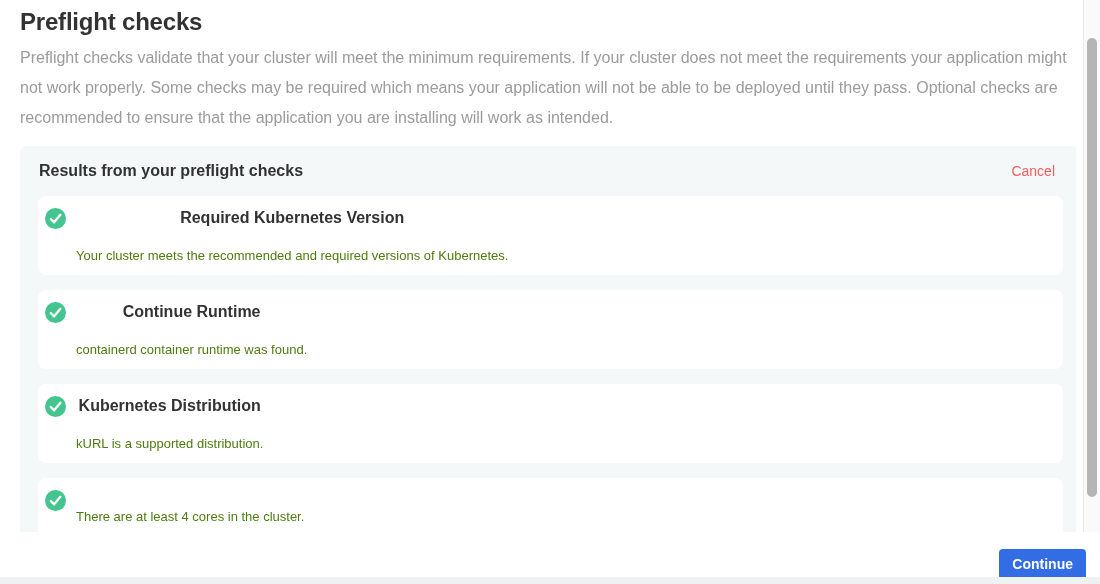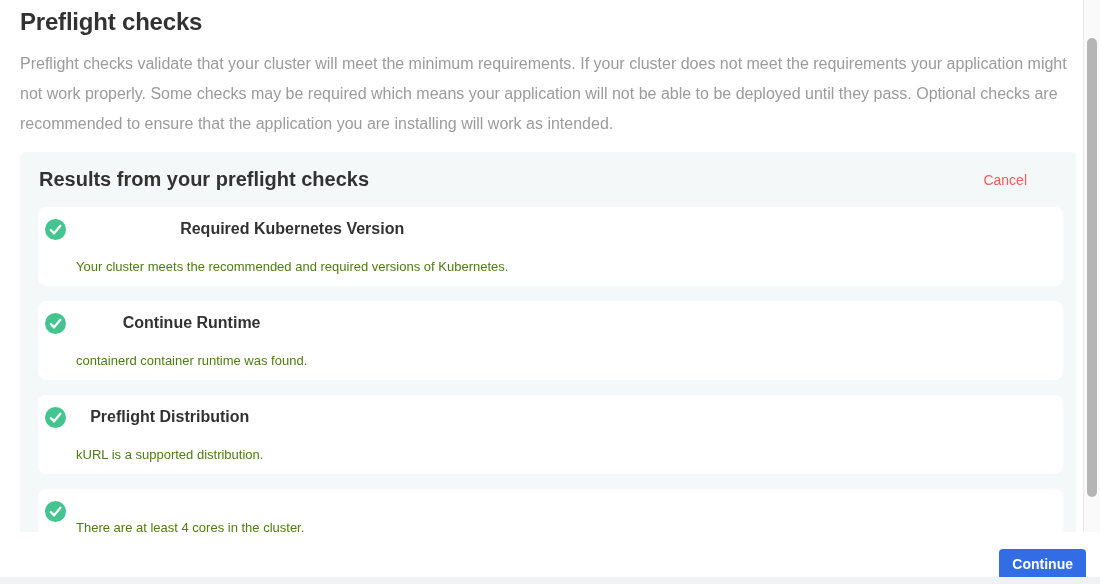--- a/index.html
+++ b/index.html
@@ -16,42 +16,42 @@
     position: absolute; top: 0; left: 0;
     width: 1076px; height: 532px;
     overflow: hidden;
     padding: 8px 0 8px 20px;
   }
   .page-title {
     font-size: 24px; font-weight: bold; color: #323232;
     letter-spacing: -0.2px;
   }
   .page-description {
-    margin-top: 13px;
+    margin-top: 7px;
     width: 1048px;
     font-size: 16px; line-height: 30px;
     color: #9b9b9b;
   }
 
   .panel {
     margin-top: 13px;
     width: 1058px;
     background: #f5f8f9;
     border-radius: 6px;
     padding: 16px 15px 20px 18px;
   }
   .panel-header {
     display: flex; justify-content: space-between; align-items: center;
     padding-left: 1px;
   }
-  .panel-heading { font-size: 20px; font-weight: bold; color: #323232; }
+  .panel-heading { font-size: 16px; font-weight: bold; color: #323232; }
   .cancel-link {
     font-size: 14px; color: var(--color-cancel, #f65c5c);
     text-decoration: none; cursor: pointer;
-    margin-right: 36px;
+    margin-right: 8px;
   }
 
   .checks { margin-top: 16px; }
   .check-card {
     display: flex; align-items: flex-start;
     background: #ffffff;
     border-radius: 8px;
     padding: 11px 16px 11px 7px;
     margin-bottom: 15px;
     min-height: 60px;
@@ -154,21 +154,21 @@
 
           <div class="check-card success">
             <span class="icon success-icon">
               <svg viewBox="0 0 24 24">
                 <circle cx="12" cy="12" r="12" fill="var(--color-success, #44c58f)"></circle>
                 <polyline points="6.6,12.6 10.4,16.4 17.6,7.8" fill="none" stroke="#ffffff" stroke-width="2.6" stroke-linecap="round" stroke-linejoin="round"></polyline>
               </svg>
             </span>
 
             <div class="check-text">
-              <div class="check-title">Preflight Distribution</div>
+              <div class="check-title">Kubernetes Distribution</div>
               <div class="check-message">kURL is a supported distribution.</div>
             </div>
           </div>
 
           <div class="check-card success">
             <span class="icon success-icon">
               <svg viewBox="0 0 24 24">
                 <circle cx="12" cy="12" r="12" fill="var(--color-success, #44c58f)"></circle>
                 <polyline points="6.6,12.6 10.4,16.4 17.6,7.8" fill="none" stroke="#ffffff" stroke-width="2.6" stroke-linecap="round" stroke-linejoin="round"></polyline>
               </svg>

